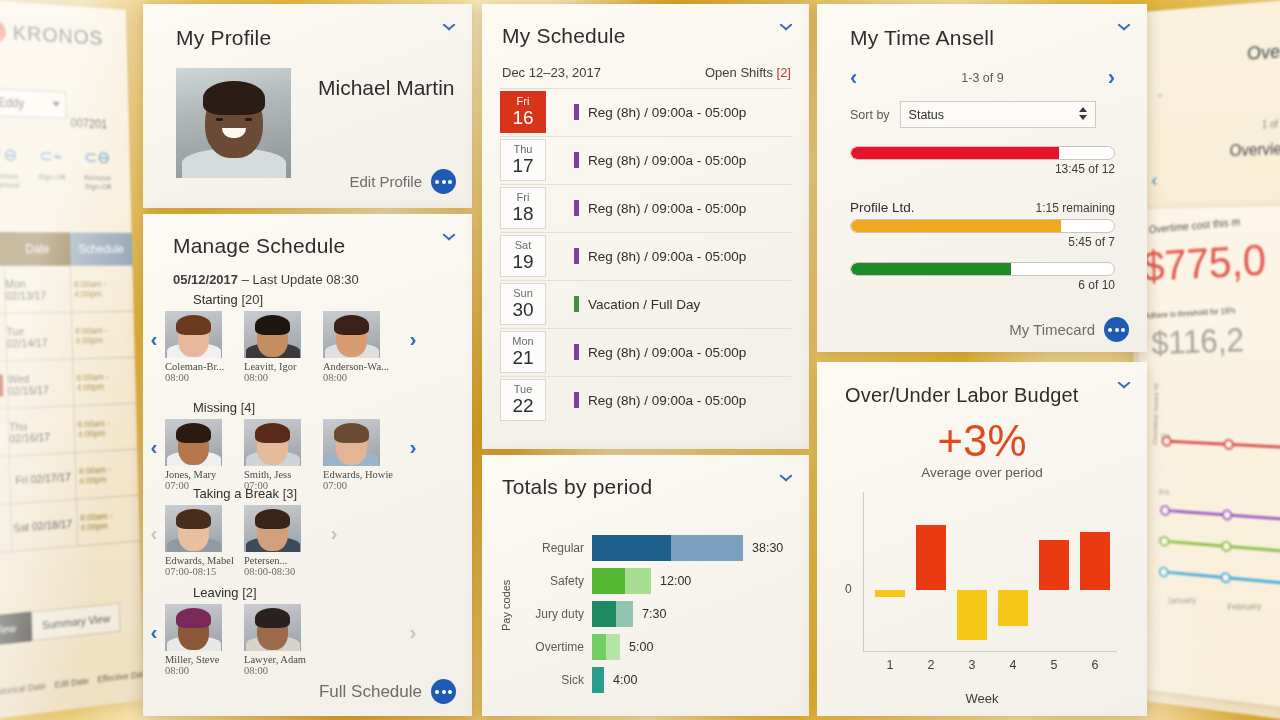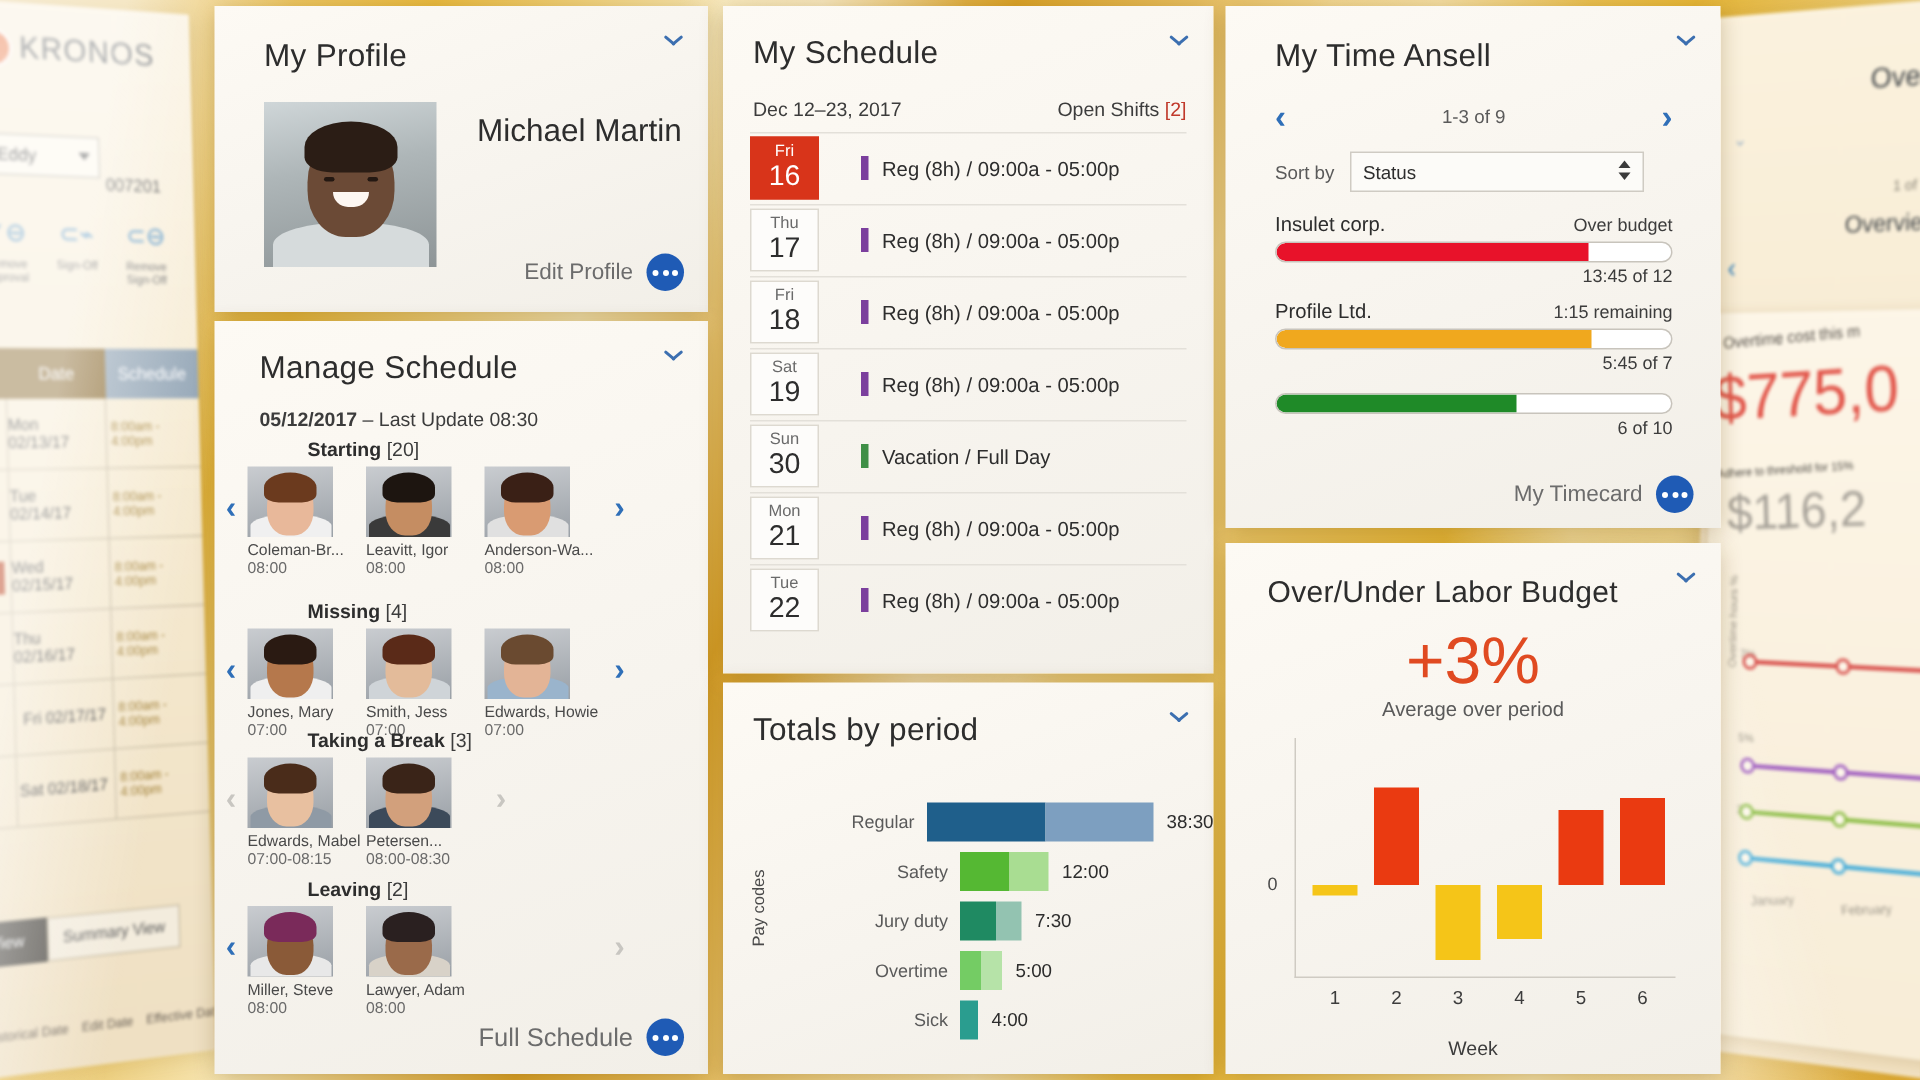--- a/index.html
+++ b/index.html
@@ -147,29 +147,29 @@
   #profile .pname { position: absolute; left: 175px; top: 72px; font-size: 21px; color: #2d2d2d; }
   #profile .pfoot { position: absolute; right: 16px; bottom: 14px; display: flex; align-items: center; }
 
   
   #manage { left: 143px; top: 214px; width: 329px; height: 502px; }
   #manage .tile-title { position: absolute; left: 30px; top: 20px; }
   #manage .sub { position: absolute; left: 30px; top: 58px; font-size: 13px; color: #3c3c3c; }
   #manage .sub b { font-weight: 700; }
   .grp { position: absolute; left: 0; width: 329px; }
   .grp-head { margin-left: 50px; font-size: 13px; color: #2d2d2d; }
-  .grp-head b { font-weight: 700; margin-left: 12px; }
+  .grp-head b { font-weight: 400; }
   .grp-head span { color: #3c3c3c; }
   .grp-row { display: flex; align-items: flex-start; margin-top: 4px; }
   .nav-a {
     width: 22px; min-width: 22px; text-align: center; font-size: 21px; line-height: 56px;
     color: #2f6fb8; cursor: pointer; user-select: none; font-weight: 700;
   }
   .nav-a.off { color: #c8c6c1; cursor: default; }
-  .person { width: 79px; }
+  .person { width: 79px; font-family: Liberation Serif, serif; }
   .pthumb { width: 57px; height: 47px; overflow: hidden; position: relative;
             background: linear-gradient(170deg, #c9ccd0, #9aa0a6); }
   .pthumb .h { position: absolute; left: 50%; top: 16%; width: 31px; height: 38px; margin-left: -15.5px;
                border-radius: 48% 48% 42% 42%; }
   .pthumb .hr { position: absolute; left: 50%; top: 9%; width: 35px; height: 20px; margin-left: -17.5px;
                 border-radius: 50% 50% 28% 28%; }
   .pthumb .b { position: absolute; left: 50%; bottom: 0; width: 54px; height: 15px; margin-left: -27px;
                border-radius: 50% 50% 0 0; }
   .pname2 { font-size: 10.5px; color: #4a4a4a; margin-top: 3px; white-space: nowrap; }
   .ptime { font-size: 10.5px; color: #6a6a6a; }
@@ -192,21 +192,21 @@
   .daybox.active .dw, .daybox.active .dn { color: #fff; }
   .sbar { width: 5px; height: 16px; margin-left: 28px; }
   .stext { font-size: 13.5px; color: #2d2d2d; margin-left: 9px; }
 
   
   #totals { left: 482px; top: 455px; width: 327px; height: 261px; }
   #totals .tile-title { position: absolute; left: 20px; top: 20px; }
   .axis-lbl { position: absolute; left: 18px; top: 176px; font-size: 11px; color: #4a4a4a;
               transform: rotate(-90deg); transform-origin: left top; white-space: nowrap; }
   .pcrow { position: absolute; left: 0; width: 327px; display: flex; align-items: center; }
-  .pclab { width: 110px; text-align: right; font-size: 12px; color: #5a5a5a; padding-right: 8px; margin-left: 48px; }
+  .pclab { width: 110px; text-align: right; font-size: 12px; color: #5a5a5a; padding-right: 8px; }
   .pcbar { display: flex; height: 26px; }
   .pcval { font-size: 12.5px; color: #2d2d2d; margin-left: 9px; }
 
   
   #timesum { left: 817px; top: 4px; width: 330px; height: 348px; }
   #timesum .tile-title { position: absolute; left: 33px; top: 22px; }
   .pager { position: absolute; left: 33px; top: 63px; width: 265px; display: flex; align-items: center; justify-content: space-between; }
   .pager .arr { font-size: 22px; color: #2f6fb8; cursor: pointer; font-weight: 700; line-height: 1; }
   .pager .cnt { font-size: 12.5px; color: #5a5a5a; }
   .sortrow { position: absolute; left: 33px; top: 97px; display: flex; align-items: center; }
@@ -653,24 +653,20 @@
     <div class="select">
       <span>Status</span>
       <span class="spin">
           <i class="up"></i>
           <i class="dn"></i>
         </span>
     </div>
   </div>
   <div id="proj-list">
       <div class="proj" style="top: 138px;">
-        <div class="top">
-          <span class="nm">Insulet corp.</span>
-          <span class="st">Over budget</span>
-        </div>
         <div class="track">
           <div class="fill" style="width:79%;background:#e8122a"></div>
         </div>
         <div class="bot">13:45 of 12</div>
       </div>
       <div class="proj" style="top: 196px;">
         <div class="top">
           <span class="nm">Profile Ltd.</span>
           <span class="st">1:15 remaining</span>
         </div>

